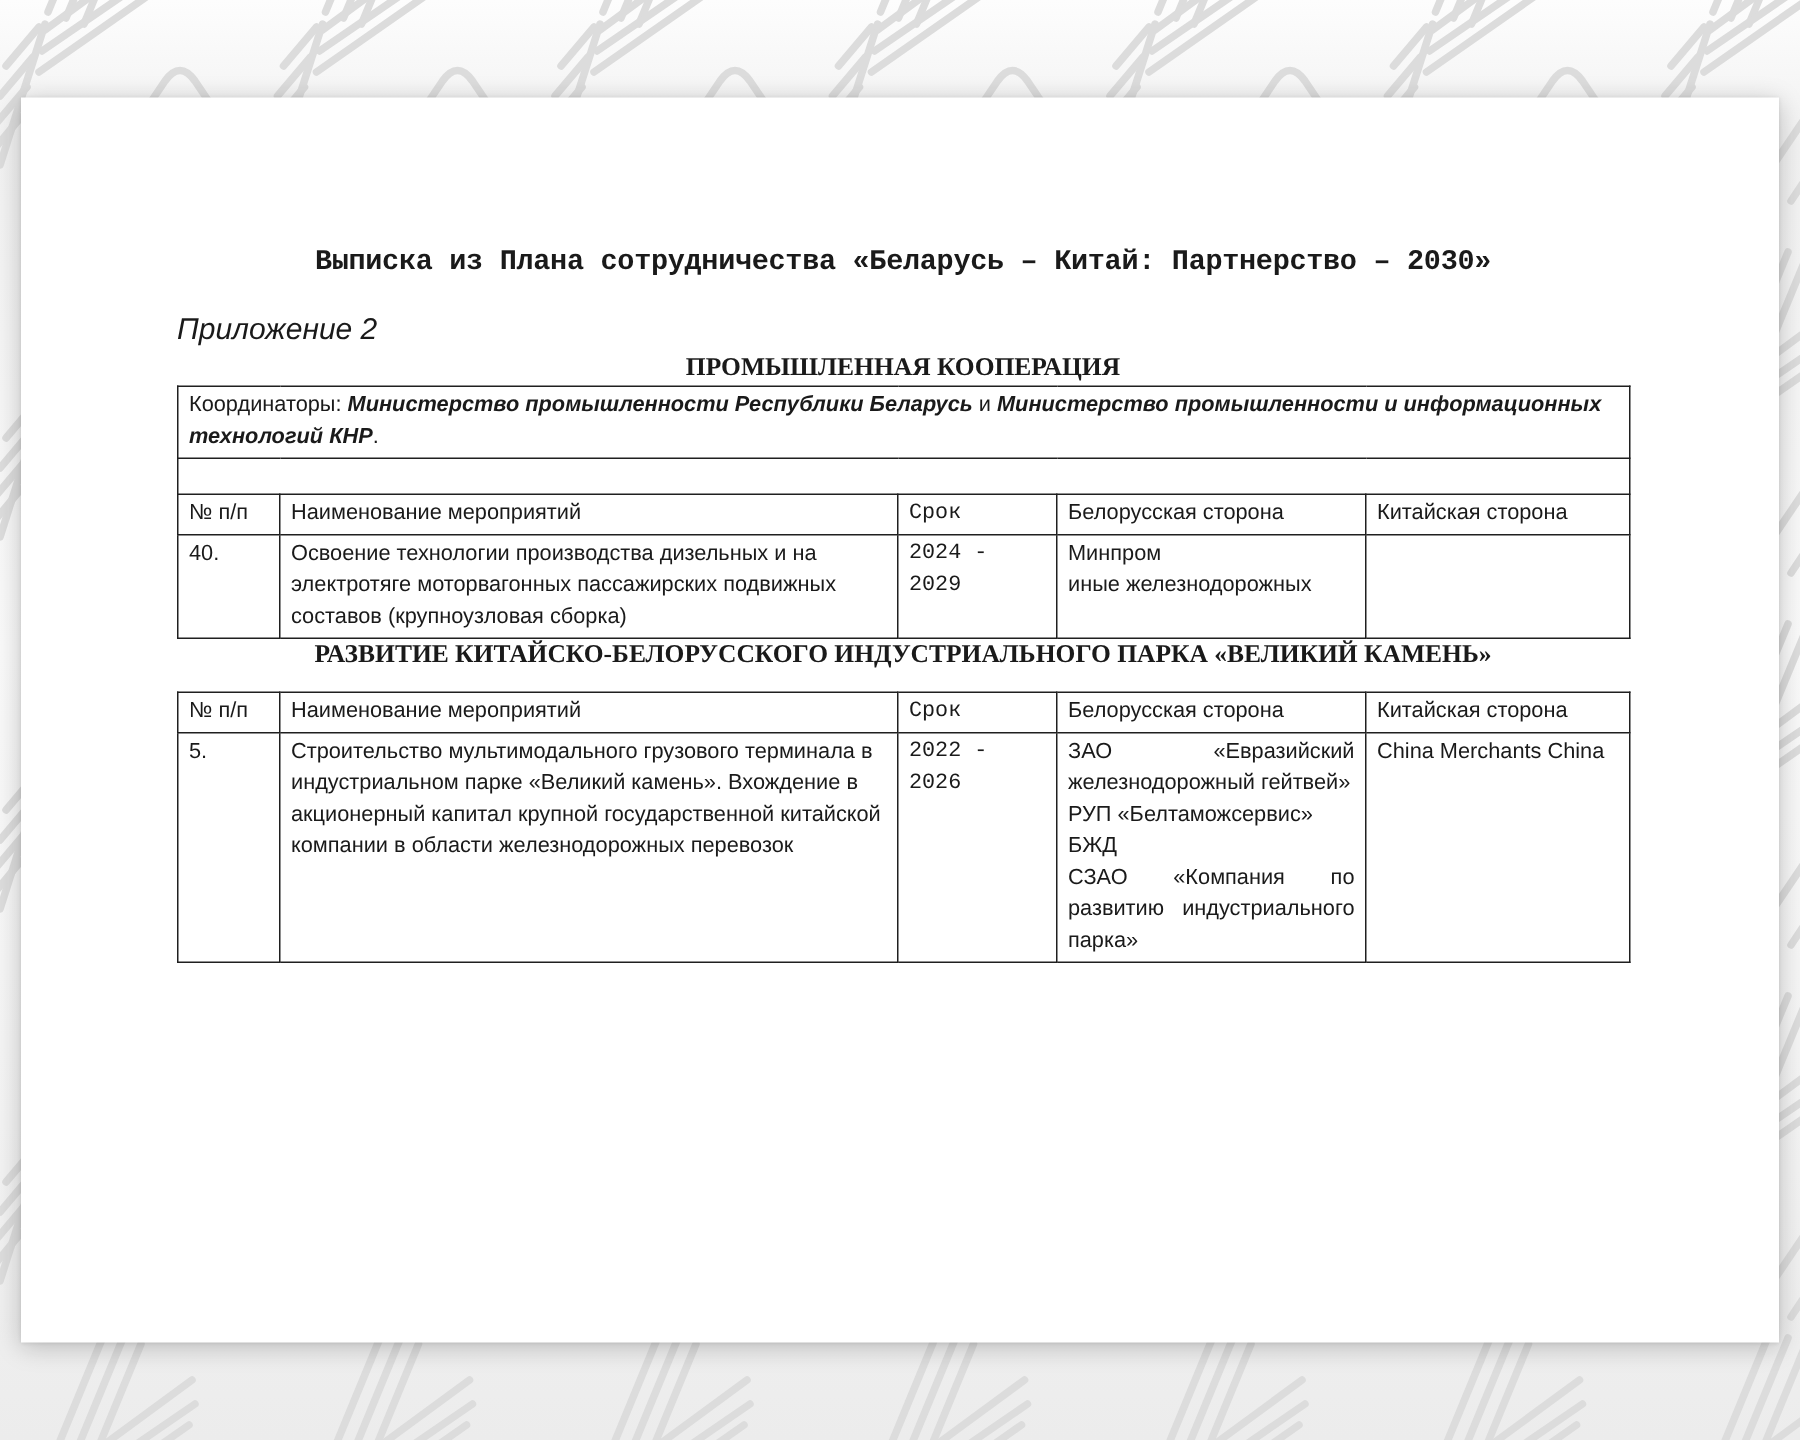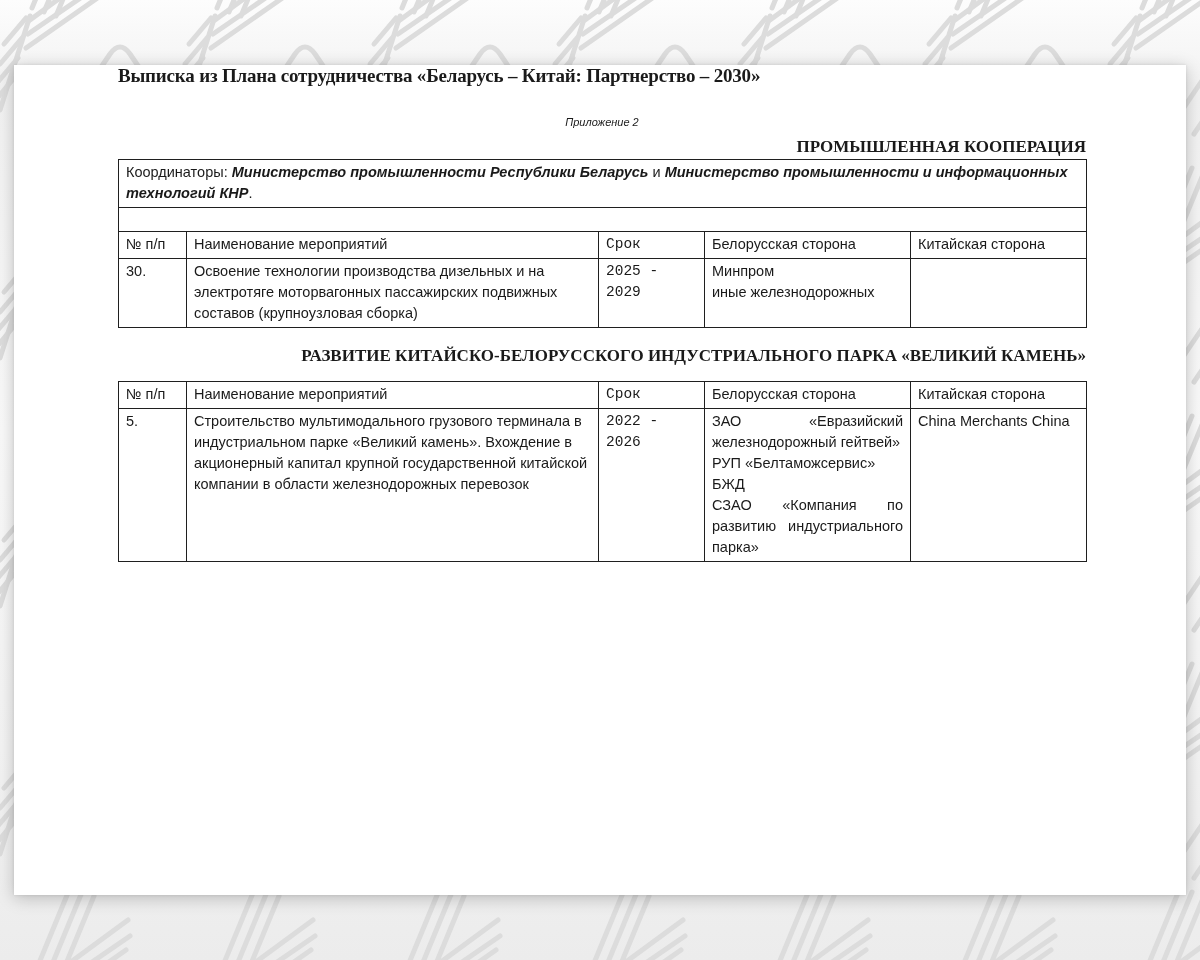--- a/index.html
+++ b/index.html
@@ -23,46 +23,47 @@
     position: absolute;
     left: 14px; top: 65px;
     width: 1172px; height: 830px;
     background: #ffffff;
     box-shadow: 0 3px 16px rgba(0,0,0,0.22), 0 0 3px rgba(0,0,0,0.10);
     z-index: 1;
     padding: 0 100px 0 104px;
   }
 
   .doc-title {
-    text-align: left;
-    font-family: Liberation Serif, serif;
+    margin-top: 98px;
+    text-align: center;
+    font-family: Liberation Mono, monospace;
     font-weight: bold;
     font-size: 19px;
     line-height: 22px;
     letter-spacing: -0.2px;
   }
 
   .annex-label {
-    text-align: center;
+    text-align: left;
     font-style: italic;
-    font-size: 11px;
+    font-size: 20px;
     line-height: 19px;
   }
   .annex-1 { margin-top: 26px; }
   .annex-2 { margin-top: 37px; }
 
   .section-heading {
-    text-align: right;
+    text-align: center;
     font-family: "Liberation Serif", serif;
     font-weight: bold;
     font-size: 17px;
     line-height: 20px;
   }
   .heading-1 { margin-top: 5px; }
-  .heading-2 { margin-top: 18px; }
+  .heading-2 { }
 
   table.coop {
     border-collapse: collapse;
     table-layout: fixed;
     width: 968px;
   }
   .table-1 { margin-top: 2px; }
   .table-2 { margin-top: 15px; }
 
   table.coop td, table.coop th {
@@ -222,23 +223,23 @@
         <td class="spacer-cell" colspan="5"></td>
       </tr>
       <tr>
         <th>№ п/п</th>
         <th>Наименование мероприятий</th>
         <th class="th-center">Срок</th>
         <th>Белорусская сторона</th>
         <th>Китайская сторона</th>
       </tr>
       <tr>
-        <td>30.</td>
+        <td>40.</td>
         <td class="cell-justify">Освоение технологии производства дизельных и на электротяге моторвагонных пассажирских подвижных составов (крупноузловая сборка)</td>
-        <td class="cell-center">2025 - 2029</td>
+        <td class="cell-center">2024 - 2029</td>
         <td class="cell-prelines">Минпром
 иные железнодорожных</td>
         <td></td>
       </tr>
     </tbody>
   </table>
 
   <div class="section-heading heading-2">РАЗВИТИЕ КИТАЙСКО-БЕЛОРУССКОГО ИНДУСТРИАЛЬНОГО ПАРКА «ВЕЛИКИЙ КАМЕНЬ»</div>
 
   <table class="coop table-2">

